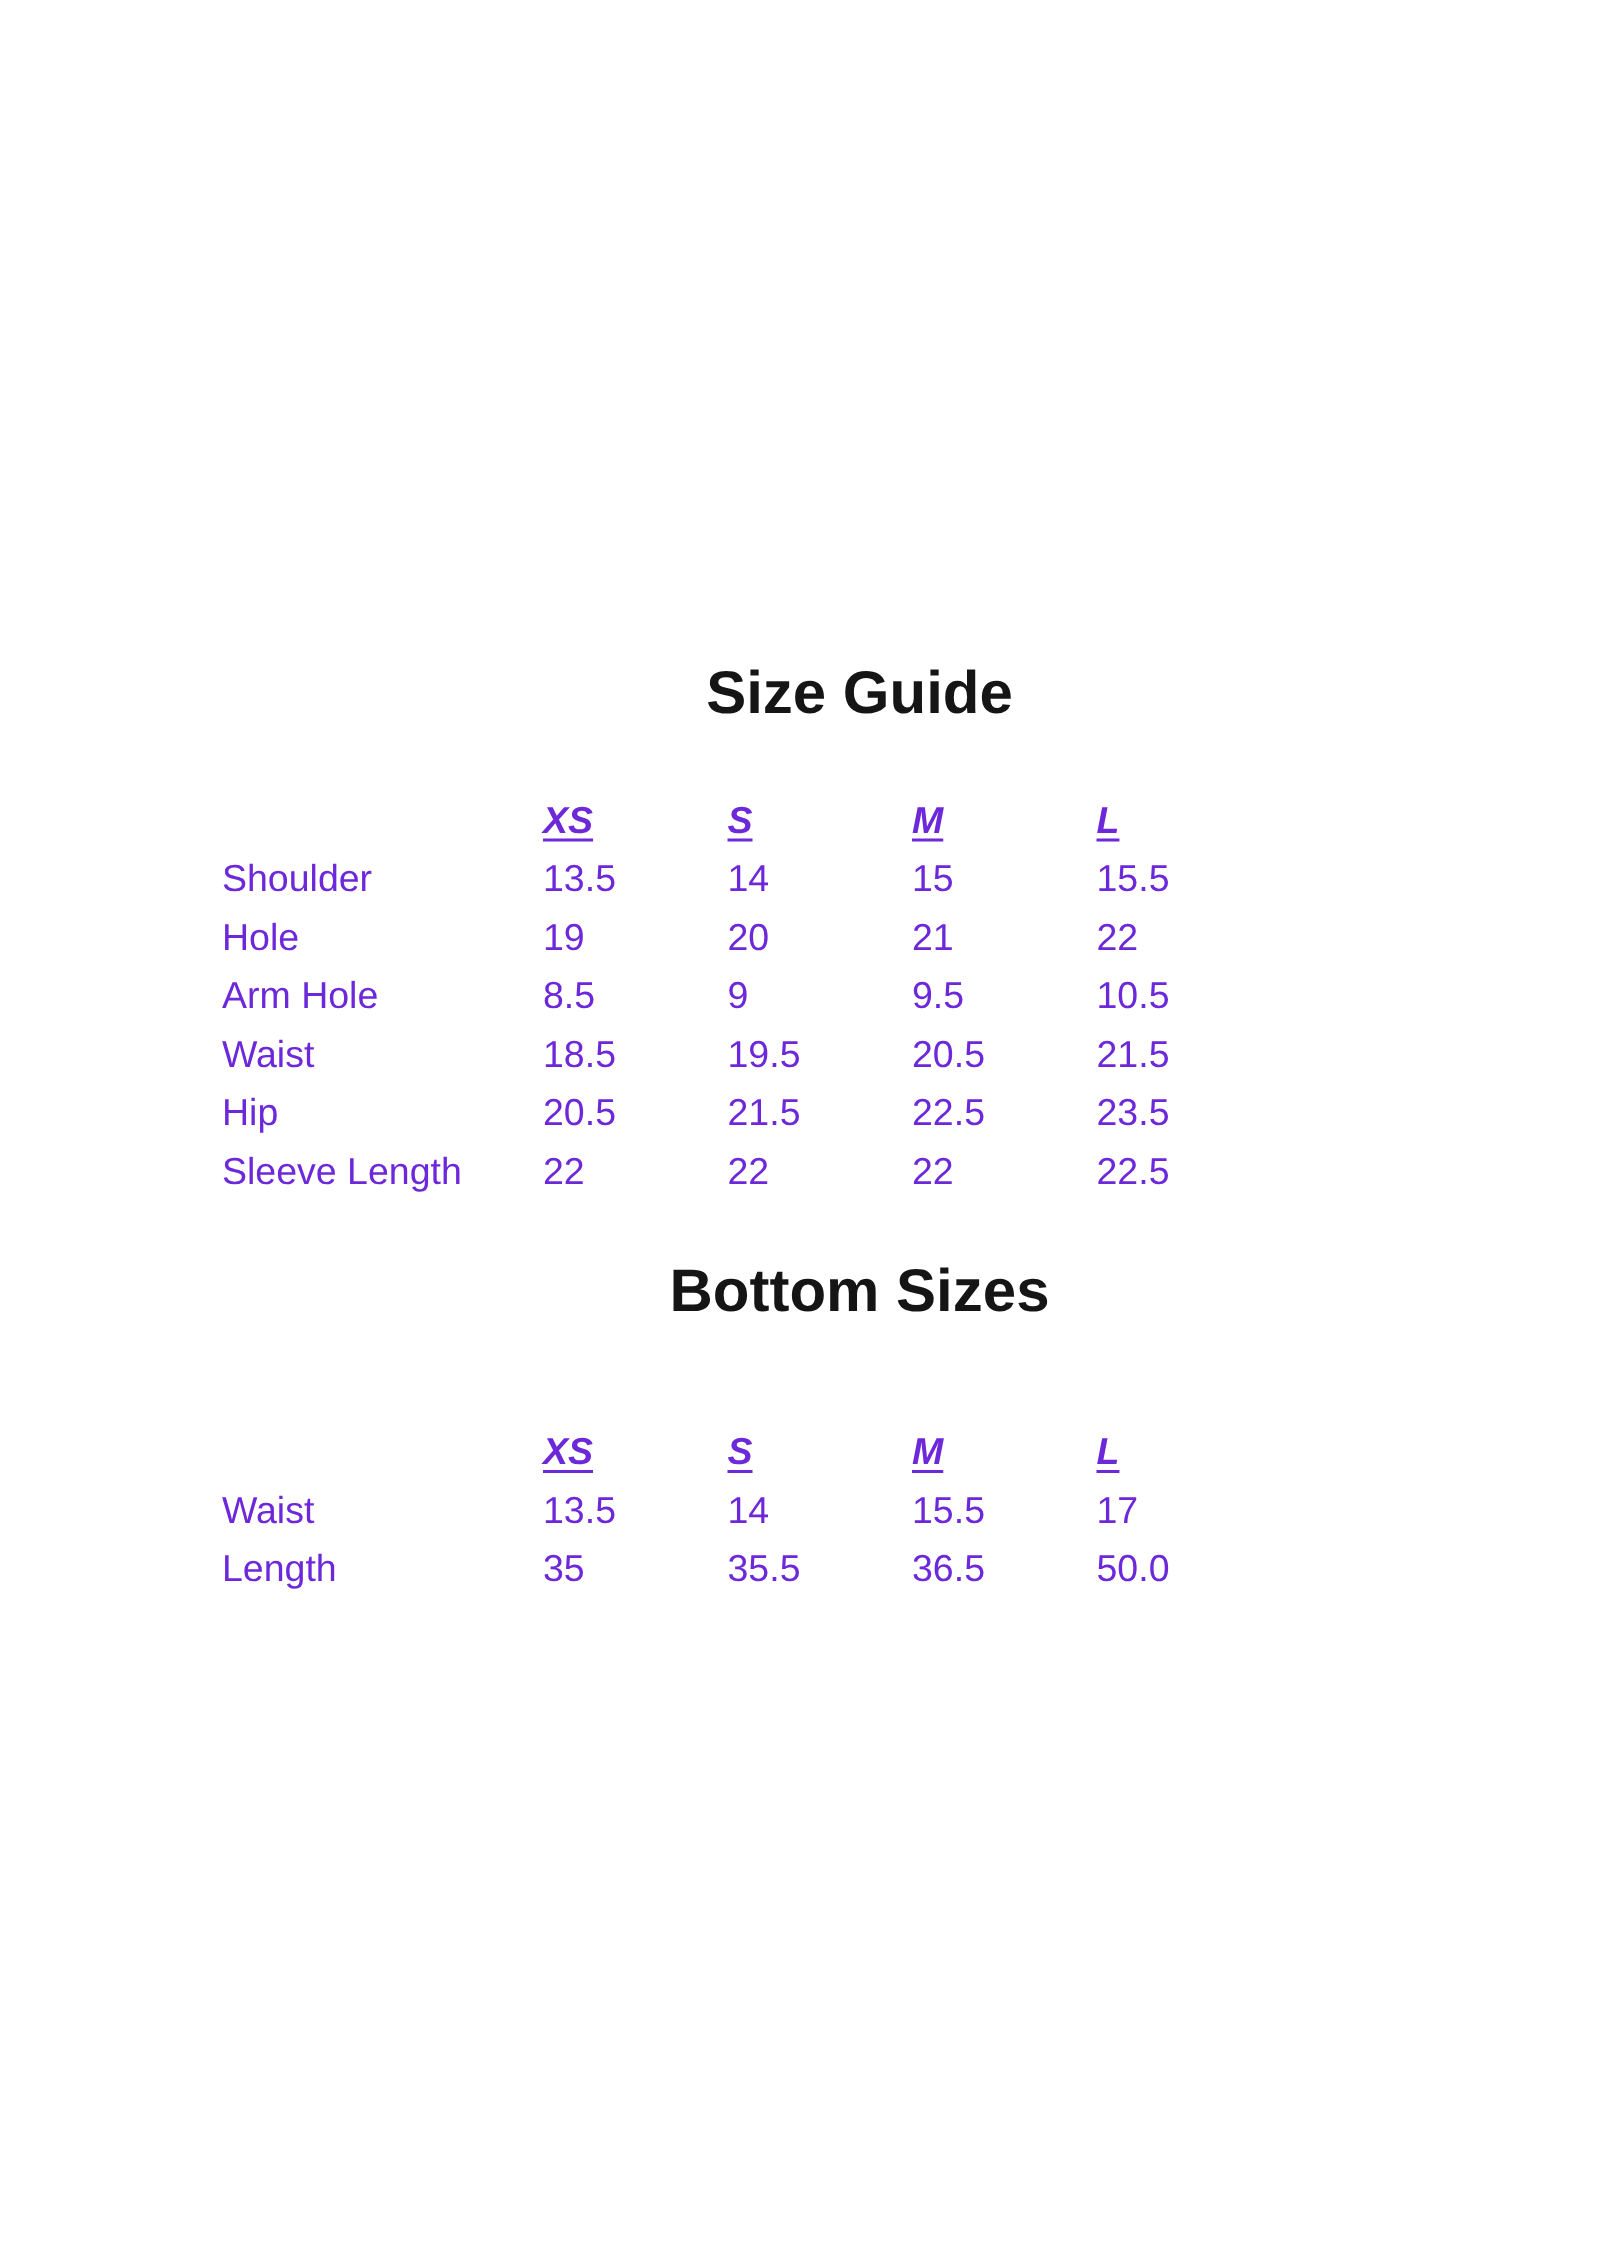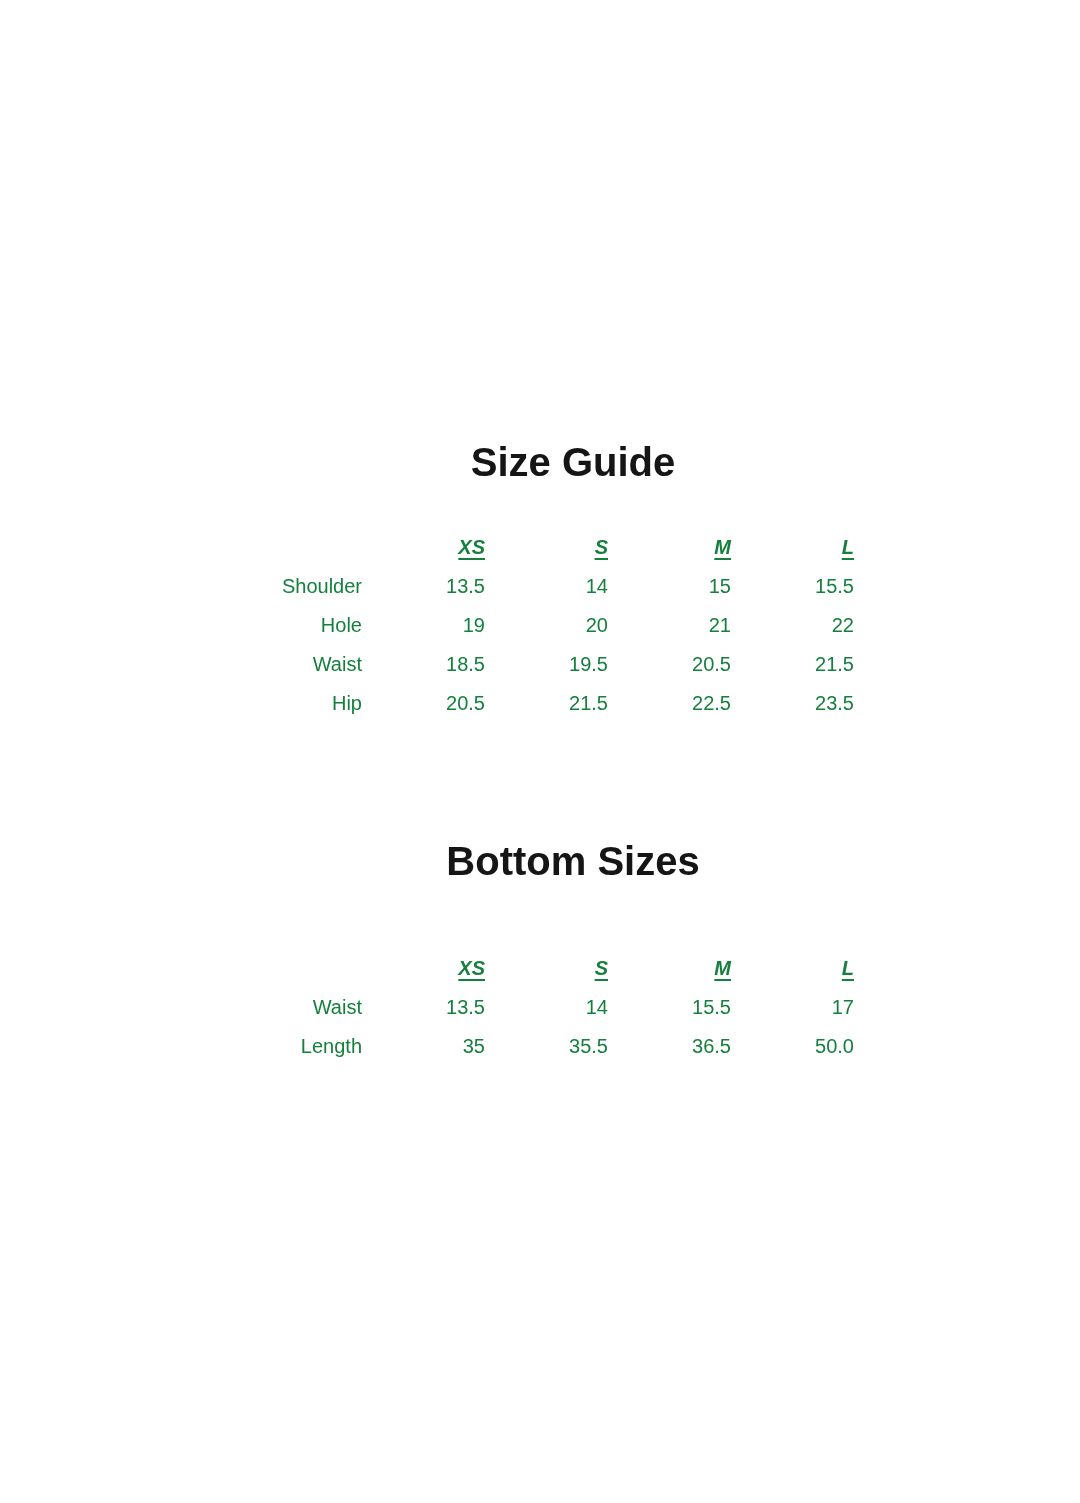--- a/index.html
+++ b/index.html
@@ -43,25 +43,25 @@
   }
   table.size-table col.label-col { width: 214px; }
   table.size-table col.size-col  { width: 123px; }
   #size-guide-table  { top: 528px; }
   #bottom-sizes-table{ top: 949px; }
 
   .size-table th,
   .size-table td {
     padding: 0;
     height: 39px;
-    text-align: right;
+    text-align: left;
     vertical-align: middle;
-    font-size: 20px;
+    font-size: 25px;
     font-weight: 400;
-    color: #15803d;
+    color: #6d28d9;
     border: none;
   }
   .size-table th.col-head {
     font-style: italic;
     font-weight: 600;
     text-decoration: underline;
     text-underline-offset: 4px;
   }
   .size-table td.row-label {
     font-weight: 400;
@@ -100,32 +100,46 @@
         <td>15.5</td>
       </tr>
       <tr>
         <td class="row-label">Hole</td>
         <td>19</td>
         <td>20</td>
         <td>21</td>
         <td>22</td>
       </tr>
       <tr>
+        <td class="row-label">Arm Hole</td>
+        <td>8.5</td>
+        <td>9</td>
+        <td>9.5</td>
+        <td>10.5</td>
+      </tr>
+      <tr>
         <td class="row-label">Waist</td>
         <td>18.5</td>
         <td>19.5</td>
         <td>20.5</td>
         <td>21.5</td>
       </tr>
       <tr>
         <td class="row-label">Hip</td>
         <td>20.5</td>
         <td>21.5</td>
         <td>22.5</td>
         <td>23.5</td>
+      </tr>
+      <tr>
+        <td class="row-label">Sleeve Length</td>
+        <td>22</td>
+        <td>22</td>
+        <td>22</td>
+        <td>22.5</td>
       </tr>
     </tbody>
   </table>
 
   <h1 class="title title-2">Bottom Sizes</h1>
 
   <table class="size-table" id="bottom-sizes-table">
     <colgroup>
       <col class="label-col">
         <col class="size-col">

